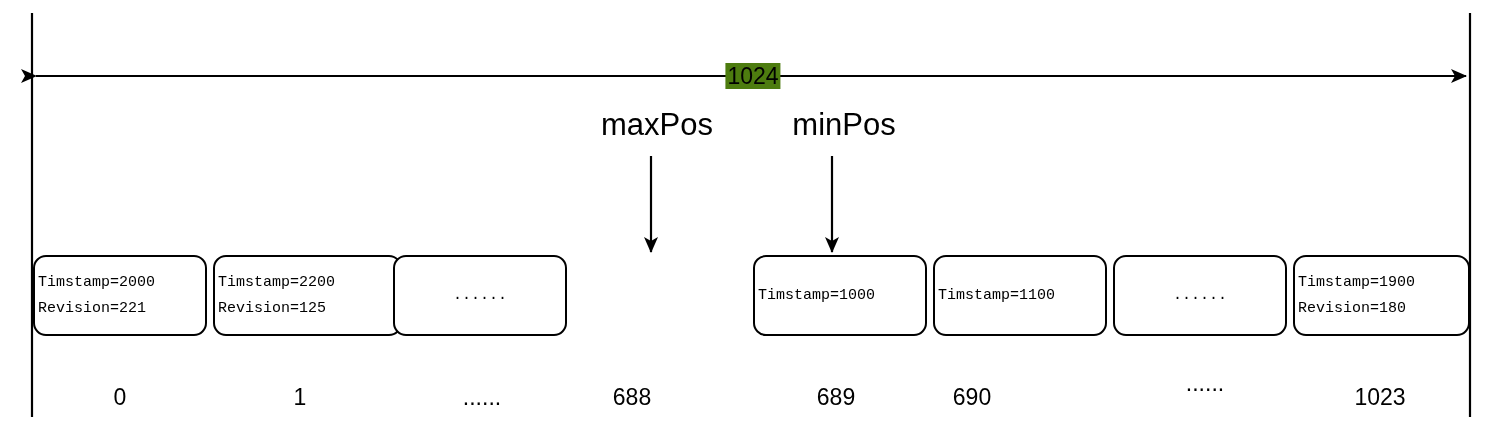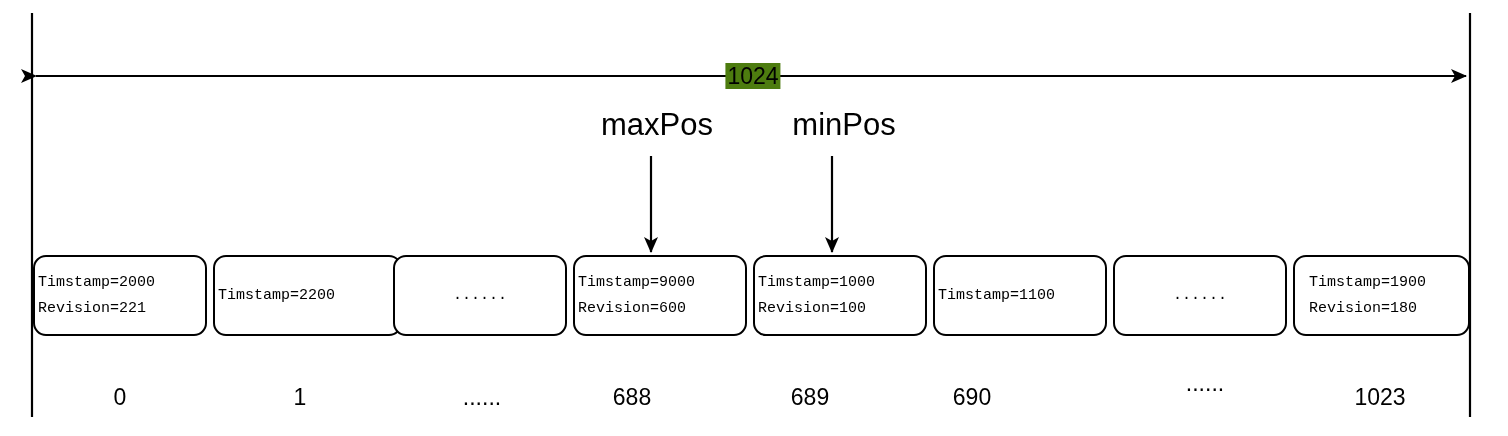--- a/index.html
+++ b/index.html
@@ -108,58 +108,52 @@
 
   <div class="slot" style="left:33px; width:174px;">
     <div class="slot-text">
       <span>Timstamp=2000</span>
       <span>Revision=221</span>
     </div>
   </div>
   <div class="slot" style="left:213px; width:189px;">
     <div class="slot-text">
       <span>Timstamp=2200</span>
+      <span>Revision=125</span>
     </div>
   </div>
   <div class="slot dots" style="left:393px; width:174px;">
     <div class="slot-text">
       <span>......</span>
     </div>
   </div>
-  <div class="slot" style="left:573px; width:174px;">
-    <div class="slot-text">
-      <span>Timstamp=9000</span>
-      <span>Revision=600</span>
-    </div>
-  </div>
   <div class="slot" style="left:753px; width:174px;">
     <div class="slot-text">
       <span>Timstamp=1000</span>
-      <span>Revision=100</span>
     </div>
   </div>
   <div class="slot" style="left:933px; width:174px;">
     <div class="slot-text">
       <span>Timstamp=1100</span>
     </div>
   </div>
   <div class="slot dots" style="left:1113px; width:174px;">
     <div class="slot-text">
       <span>......</span>
     </div>
   </div>
-  <div class="slot" style="left:1293px; width:177px;padding-left:11px;">
+  <div class="slot" style="left:1293px; width:177px;">
     <div class="slot-text">
       <span>Timstamp=1900</span>
       <span>Revision=180</span>
     </div>
   </div>
 
   <span class="index-label" style="left:120px;">0</span>
   <span class="index-label" style="left:300px;">1</span>
   <span class="index-label" style="left:482px;">......</span>
   <span class="index-label" style="left:632px;">688</span>
-  <span class="index-label" style="left:810px;">689</span>
+  <span class="index-label" style="left:836px;">689</span>
   <span class="index-label" style="left:972px;">690</span>
   <span class="index-label raised" style="left:1205px;">......</span>
   <span class="index-label" style="left:1380px;">1023</span>
 
 </div>
 
 </body></html>

